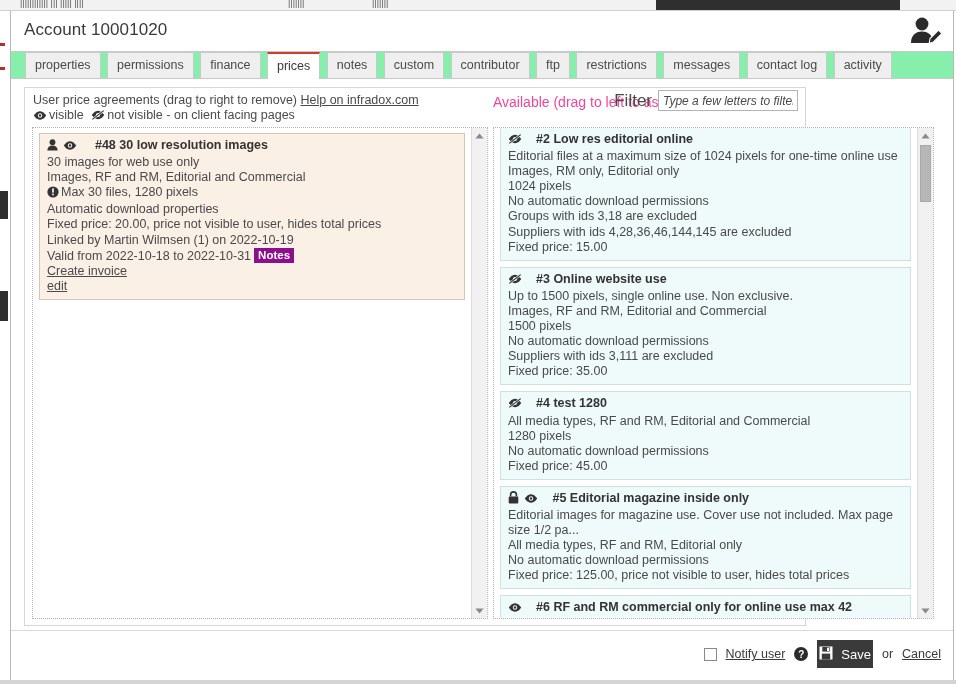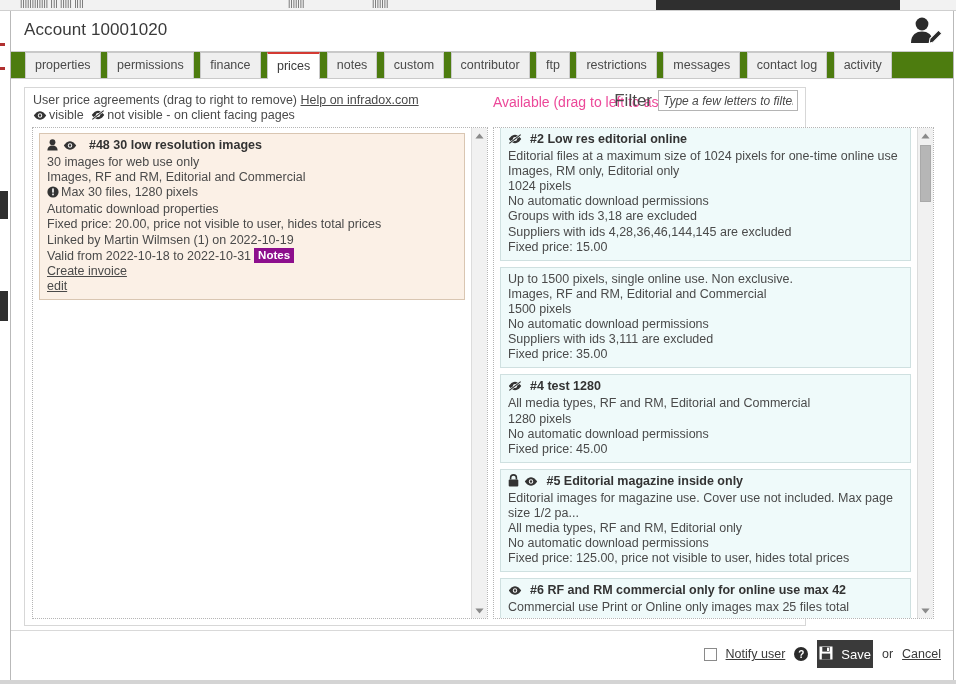--- a/index.html
+++ b/index.html
@@ -46,21 +46,21 @@
     font-size: 17px; color: #3a3a3a; letter-spacing: .1px;
   }
   .avatar-edit {
     position: absolute; right: 8px; top: 2px;
     width: 40px; height: 36px;
   }
 
   
   .tabbar {
     position: relative; height: 27px;
-    background: #4d7c0f;
+    background: #86efac;
     padding-left: 14px;
   }
   .tabbar::after {
     content: ""; position: absolute; left: 0; right: 0; bottom: 0;
     height: 1px; background: #c9c9c9;
   }
   .tab {
     position: relative; display: inline-block;
     height: 26px; line-height: 25px;
     padding: 0 9px; margin-right: 2px;
@@ -136,21 +136,21 @@
     position: relative;
     border: 1px solid #cfcfcf;
     padding: 4px 7px 5px 7px;
     margin-bottom: 6px;
     font-size: 12.5px; line-height: 15.1px;
     color: #4a4a4a;
   }
   .card-left  { background: #fbf0e6; border-color: #d9c6b2; }
   .card-right { background: #effafa; border-color: #cfe0e0; }
   .card-title { font-weight: bold; color: #333333; }
-  .card-title .t { margin-left: 6px; }
+  .card-title .t { margin-left: 12px; }
   .card-line { white-space: nowrap; }
   .card-line.wrap { white-space: normal; }
   .card-links a {
     display: block; color: #4a4a4a; text-decoration: underline;
   }
   .badge-notes {
     display: inline-block;
     background: #8d0f8d; color: #ffffff;
     font-size: 11.5px; font-weight: bold;
     padding: 1px 4px 2px 4px;
@@ -370,20 +370,30 @@
             <div class="card-line">Editorial files at a maximum size of 1024 pixels for one-time online use</div>
             <div class="card-line">Images, RM only, Editorial only</div>
             <div class="card-line">1024 pixels</div>
             <div class="card-line">No automatic download permissions</div>
             <div class="card-line">Groups with ids 3,18 are excluded</div>
             <div class="card-line">Suppliers with ids 4,28,36,46,144,145 are excluded</div>
             <div class="card-line">Fixed price: 15.00</div>
           </div>
 
           <div class="card card-right">
+            <div class="card-title">
+              <span class="ic">
+                <svg width="14" height="12" viewBox="0 0 16 12">
+                    <path d="M8 1.1C3.8 1.1 1 6 1 6S3.8 10.9 8 10.9 15 6 15 6 12.2 1.1 8 1.1z" fill="#333"></path>
+                    <circle cx="8" cy="6" r="2.4" fill="#fff"></circle>
+                    <line x1="1.5" y1="11" x2="14.5" y2="1" stroke="#effafa" stroke-width="2.4"></line>
+                    <line x1="1.5" y1="11" x2="14.5" y2="1" stroke="#333" stroke-width="1.4"></line>
+                  </svg>
+              </span><span class="t">#3 Online website use</span>
+            </div>
             <div class="card-line">Up to 1500 pixels, single online use. Non exclusive.</div>
             <div class="card-line">Images, RF and RM, Editorial and Commercial</div>
             <div class="card-line">1500 pixels</div>
             <div class="card-line">No automatic download permissions</div>
             <div class="card-line">Suppliers with ids 3,111 are excluded</div>
             <div class="card-line">Fixed price: 35.00</div>
           </div>
 
           <div class="card card-right">
             <div class="card-title">

